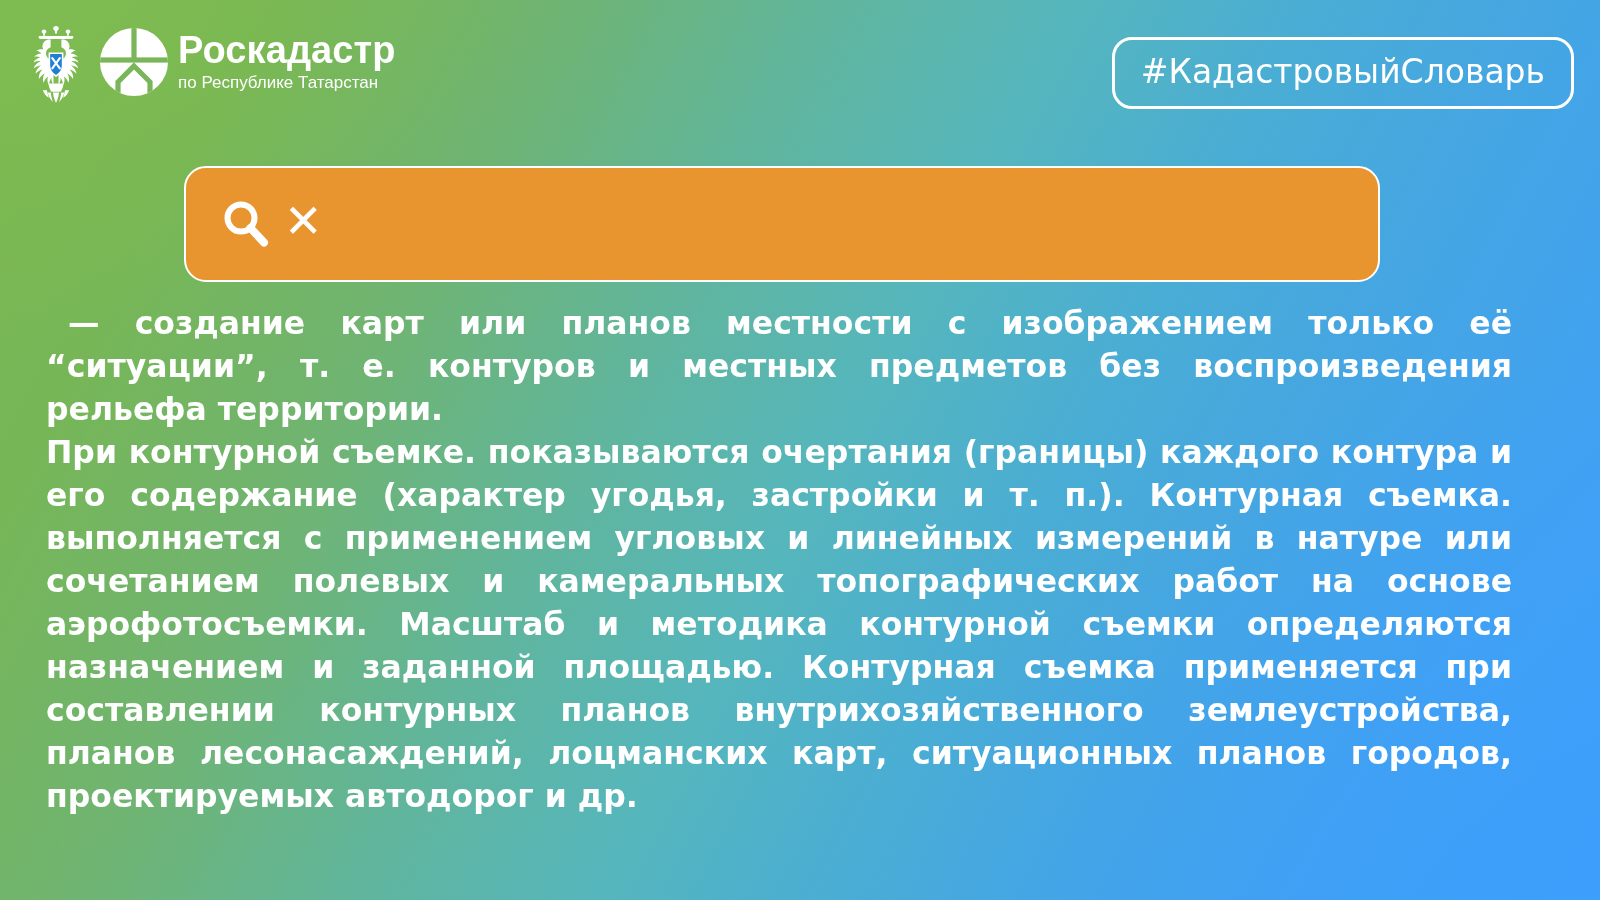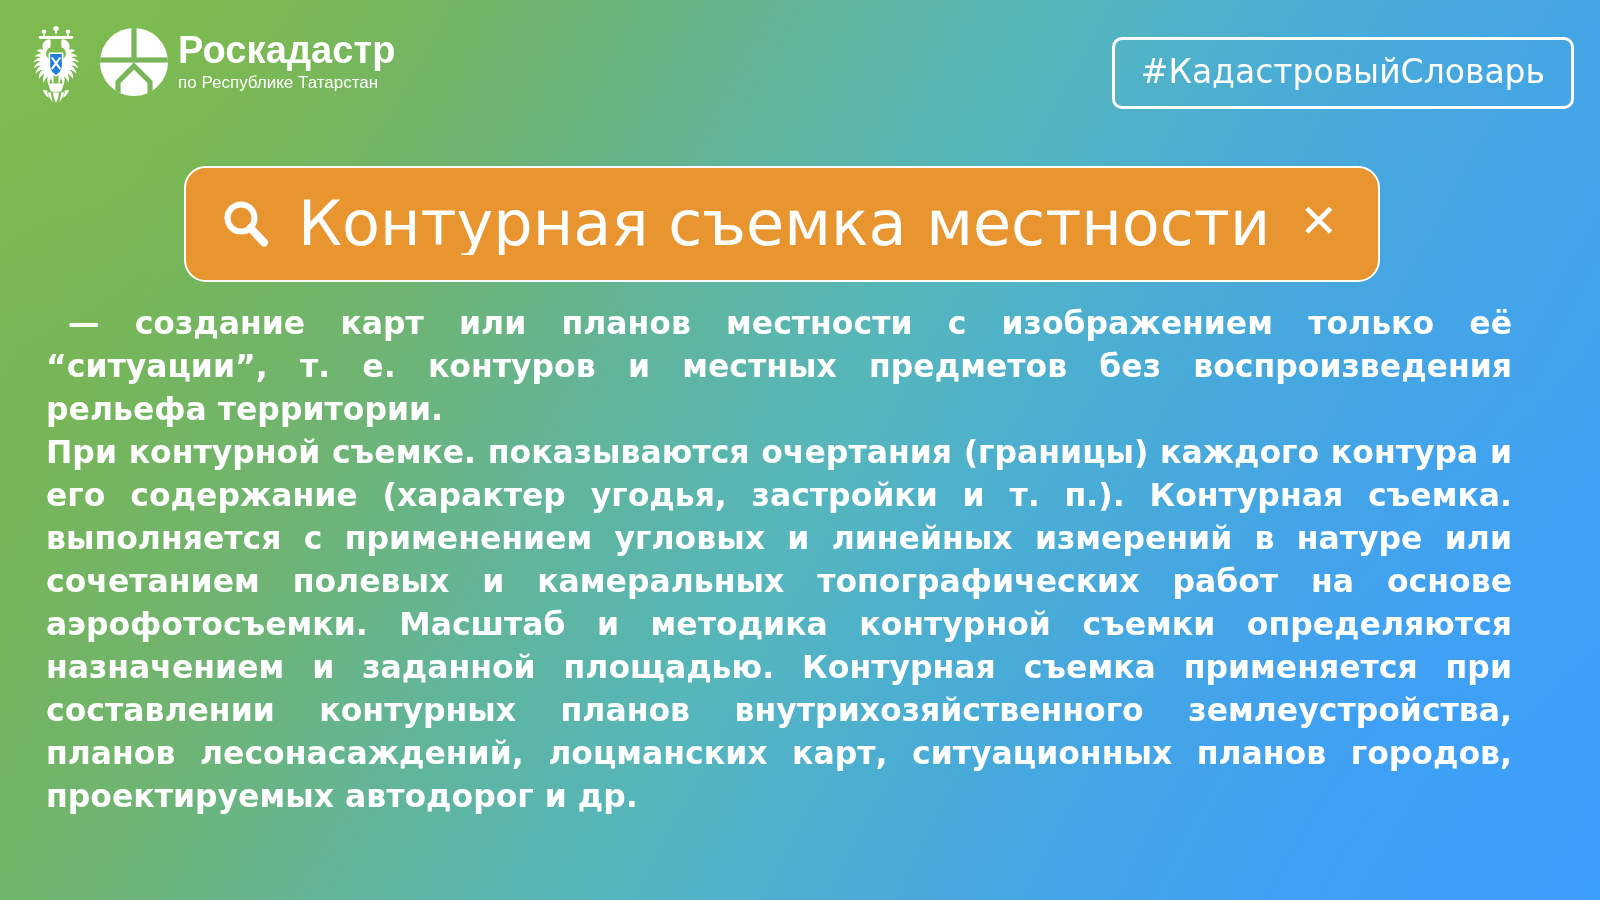--- a/index.html
+++ b/index.html
@@ -82,21 +82,21 @@
     line-height: 1.25;
     margin-top: 3px;
     font-family: "Liberation Sans", sans-serif;
   }
 
   .hashtag-badge {
     position: absolute;
     right: 26px;
     top: 37px;
     border: 3px solid #ffffff;
-    border-radius: 10px;
+    border-radius: 20px;
     color: #ffffff;
     font-size: 33px;
     line-height: 1;
     padding: 15px 26px 18px 26px;
     font-family: "DejaVu Sans", sans-serif;
     white-space: nowrap;
     background: transparent;
   }
 
   
@@ -206,21 +206,20 @@
       </div>
 
       <div class="hashtag-badge">#КадастровыйСловарь</div>
     </div>
 
     <div class="search-bar">
       <svg class="search-icon" viewBox="0 0 52 52" aria-hidden="true">
         <circle cx="21" cy="20" r="13.5" fill="none" stroke="#ffffff" stroke-width="6"></circle>
         <line x1="30.5" y1="30" x2="44" y2="44.5" stroke="#ffffff" stroke-width="8" stroke-linecap="round"></line>
       </svg>
-      <div class="search-value" placeholder="Контурная съемка местности">Контурная съемка местности</div>
       <div class="clear-btn">✕</div>
     </div>
 
     <div class="definition">
       <p class="para justified lead">— создание карт или планов местности с изображением только её “ситуации”, т. е. контуров и местных предметов без воспроизведения рельефа территории.</p>
       <p class="para justified">При контурной съемке. показываются очертания (границы) каждого контура и его содержание (характер угодья, застройки и т. п.). Контурная съемка. выполняется с применением угловых и линейных измерений в натуре или сочетанием полевых и камеральных топографических работ на основе аэрофотосъемки. Масштаб и методика контурной съемки определяются назначением и заданной площадью. Контурная съемка применяется при составлении контурных планов внутрихозяйственного землеустройства, планов лесонасаждений, лоцманских карт, ситуационных планов городов, проектируемых автодорог и др.</p>
     </div>
 
   </div>
 </div>

